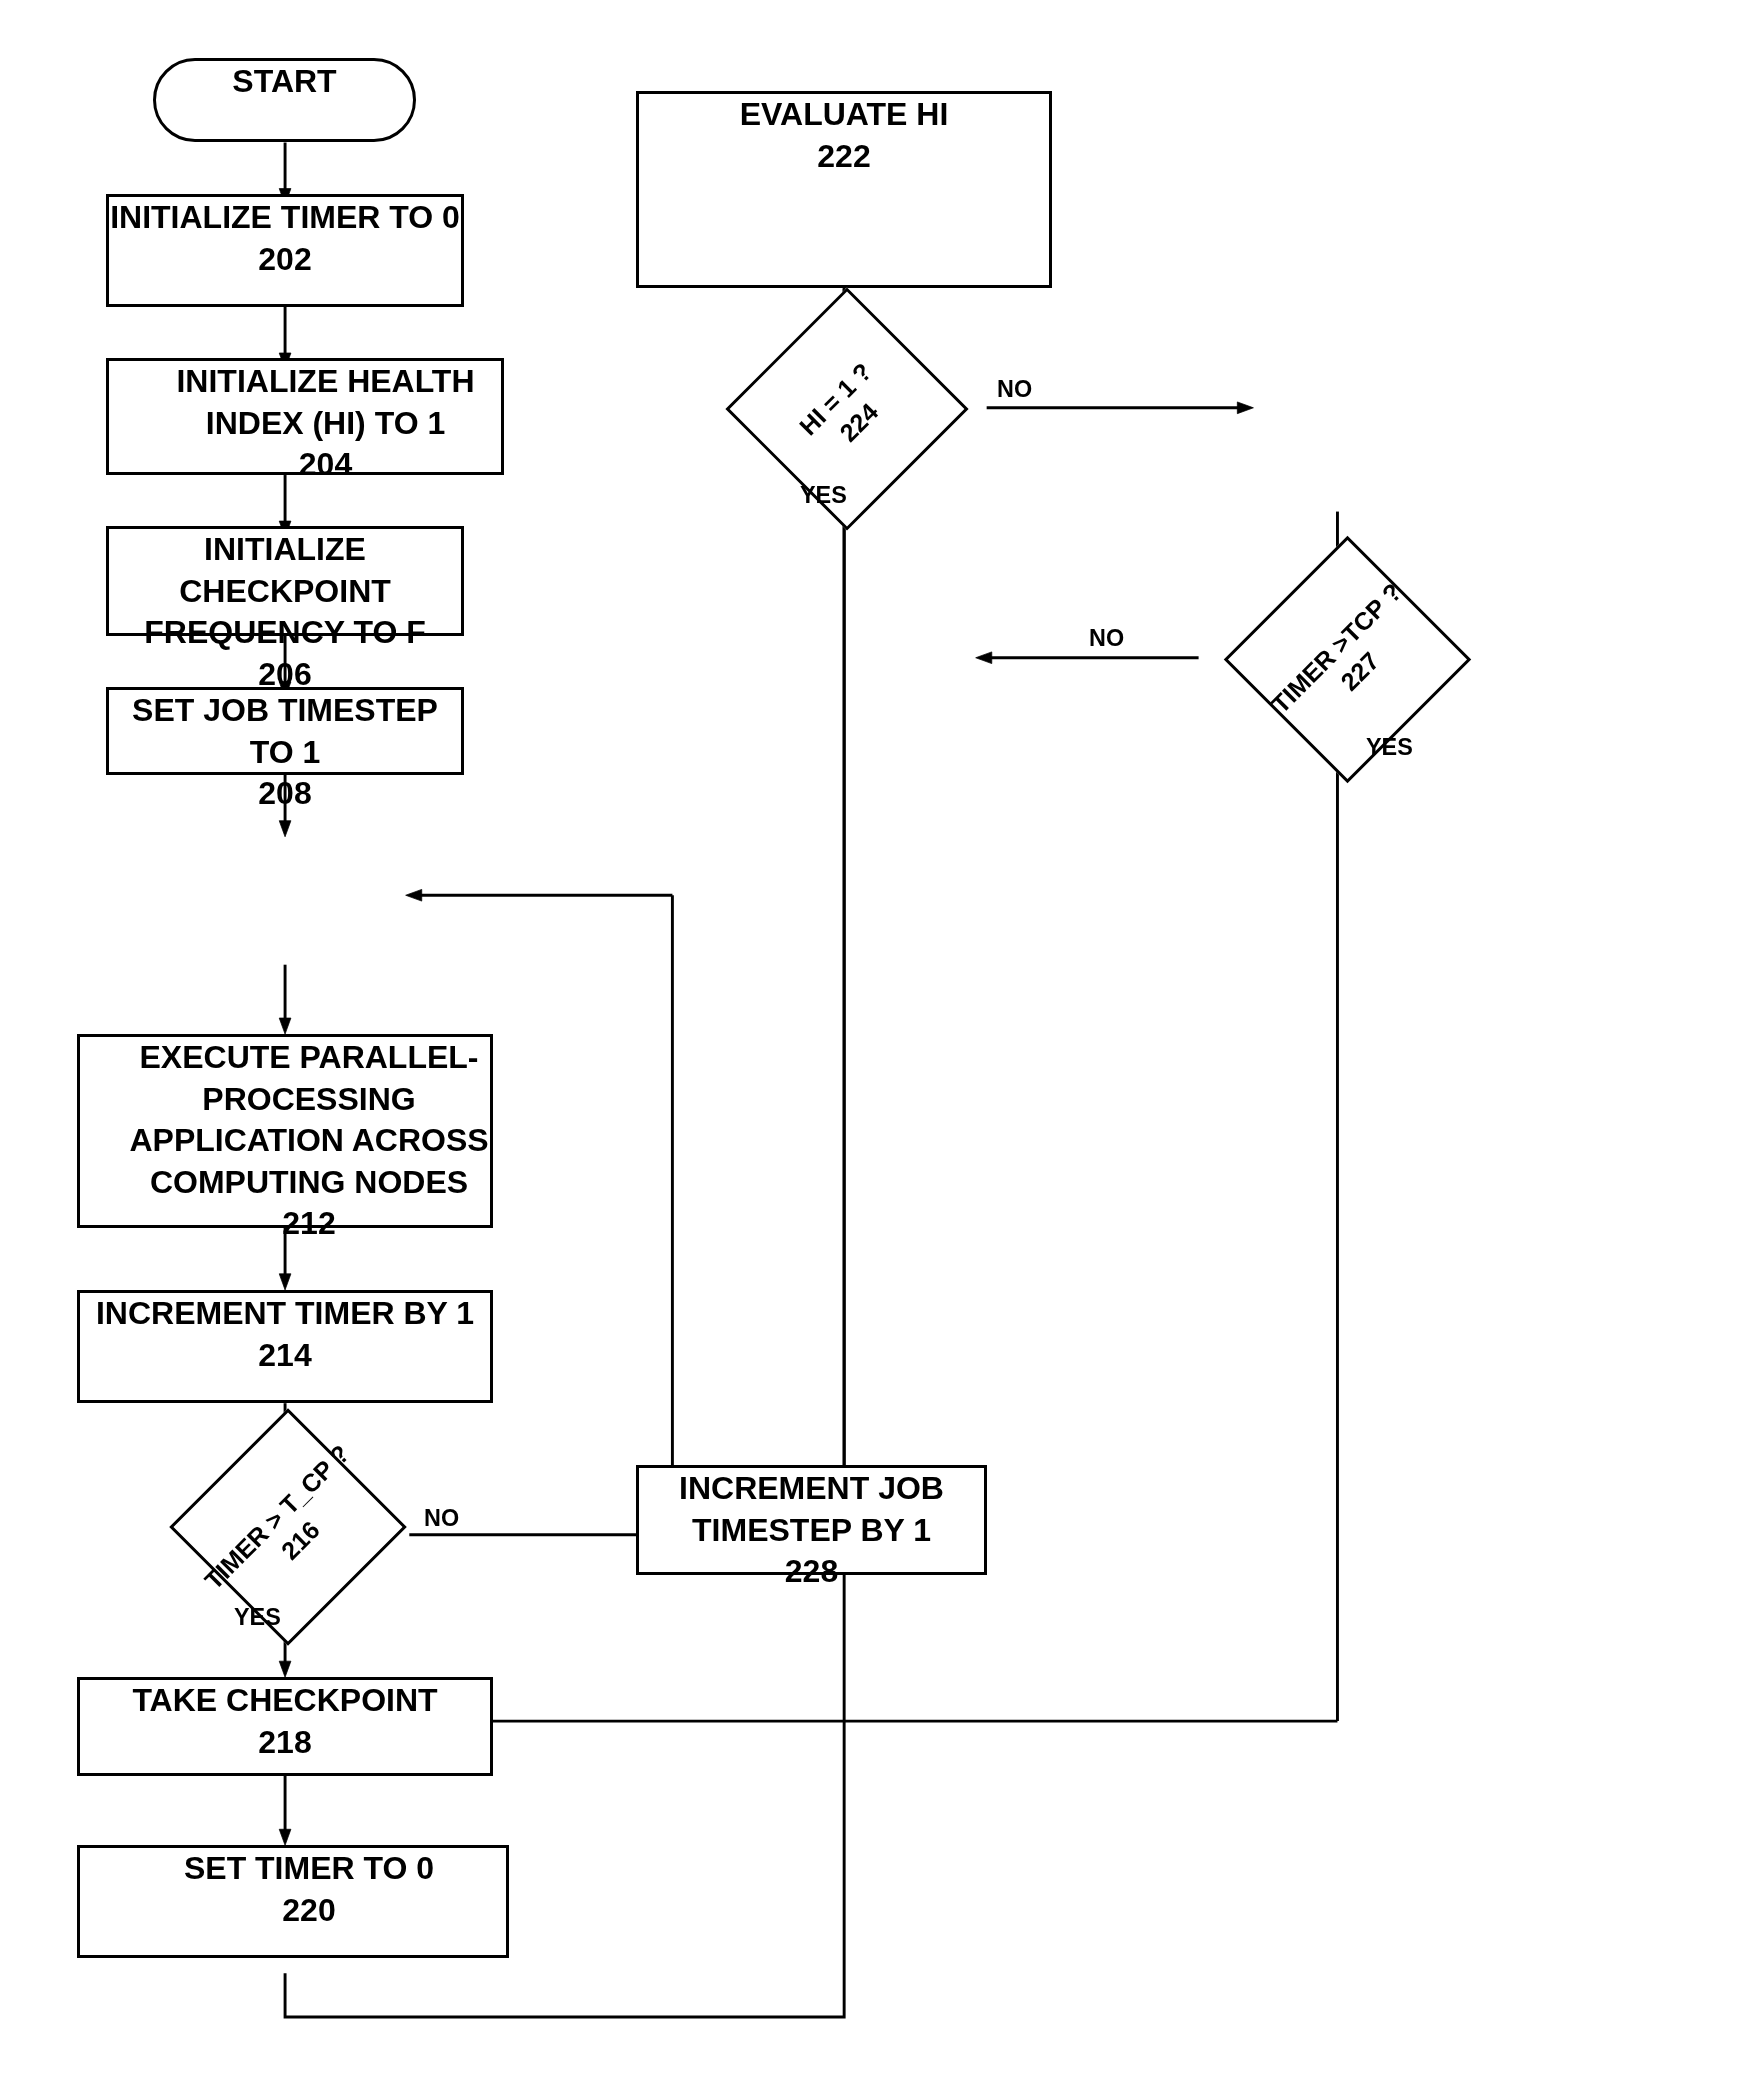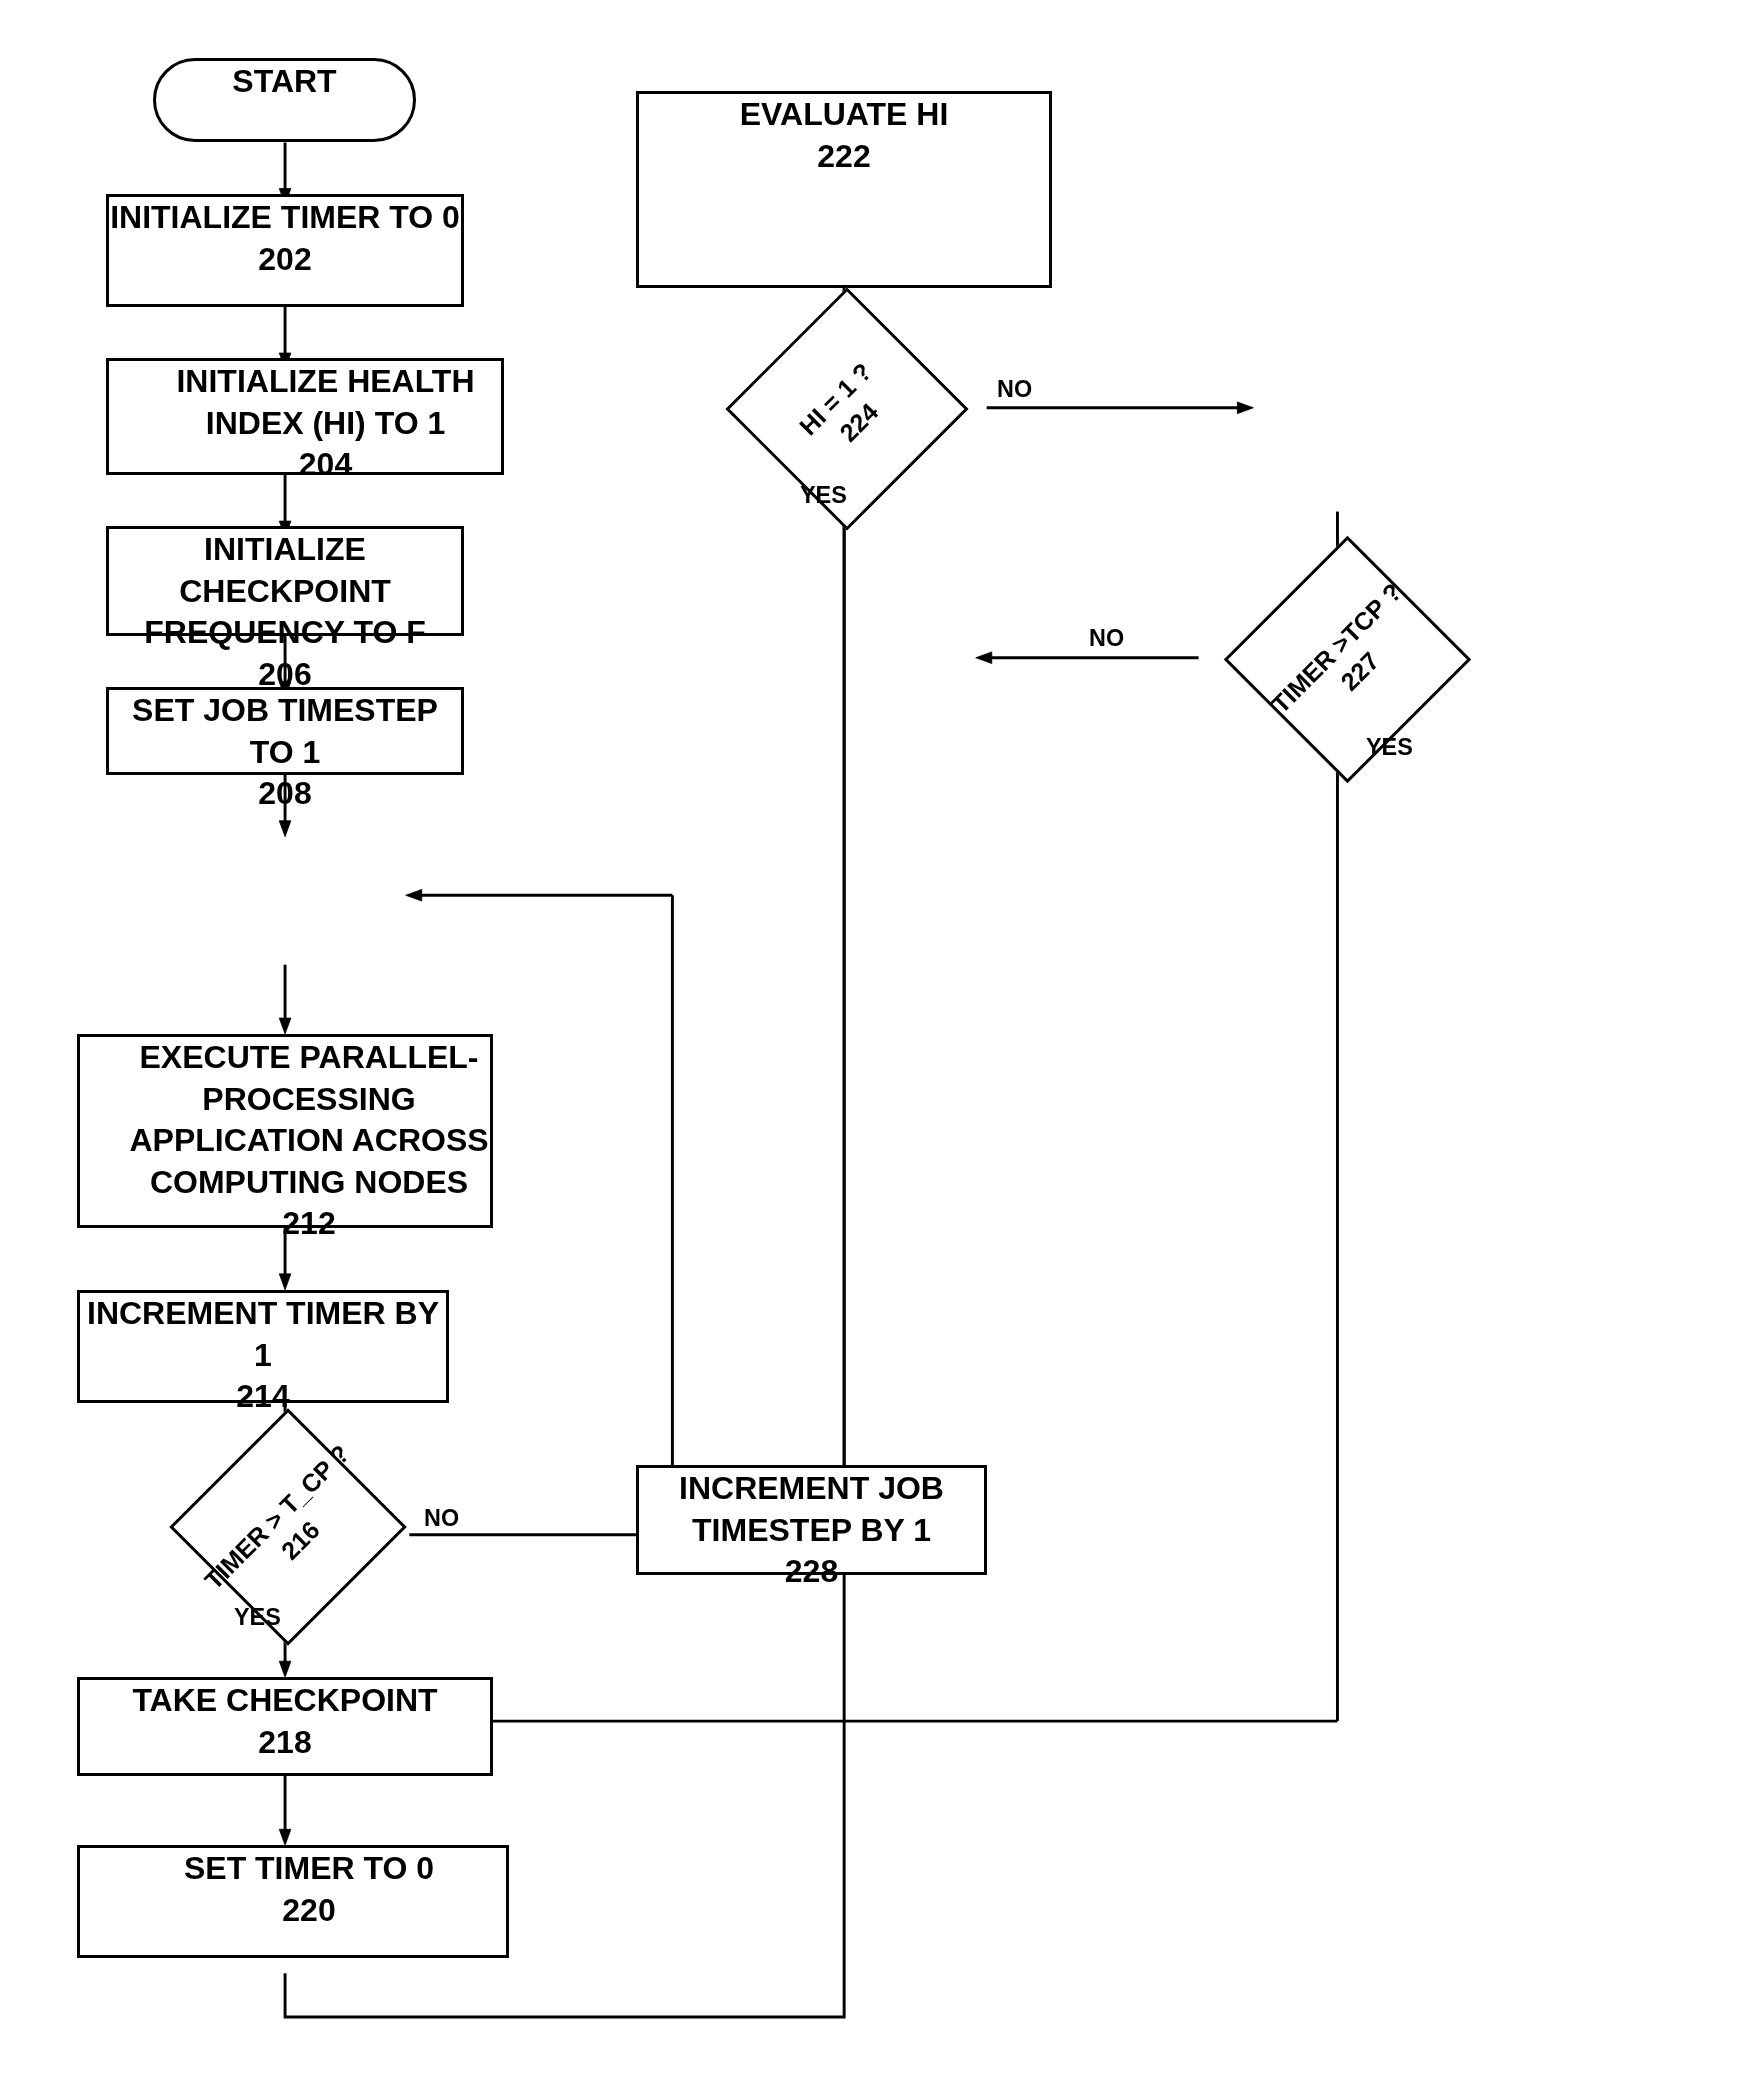--- a/index.html
+++ b/index.html
@@ -168,21 +168,21 @@
 
 
   <div class="node rect" style="left:77px; top:1034px; width:416px; height:194px;padding-left:48px;">
     <span style="white-space:pre-line;">EXECUTE PARALLEL-
 PROCESSING
 APPLICATION ACROSS
 COMPUTING NODES
 212</span>
   </div>
 
-  <div class="node rect" style="left:77px; top:1290px; width:372px; height:113px;">
+  <div class="node rect" style="left:77px; top:1290px; width:416px; height:113px;">
     <span style="white-space:pre-line;">INCREMENT TIMER BY 1
 214</span>
   </div>
 
   <div style="position:absolute; left:157px; top:1461px; width:263px; height:135px;">
     <div class="diamond" style="width:168px; height:168px; position:absolute; left:47px; top:-18px;"></div>
     <div class="diamond-label" style="position:absolute; left:0; top:0; width:263px; height:135px; display:flex; align-items:center; justify-content:center;">
       <span style="white-space:pre-line; font-size:25px; font-weight:bold; text-align:center;">TIMER &gt; T_CP ?
 216</span>
     </div>

